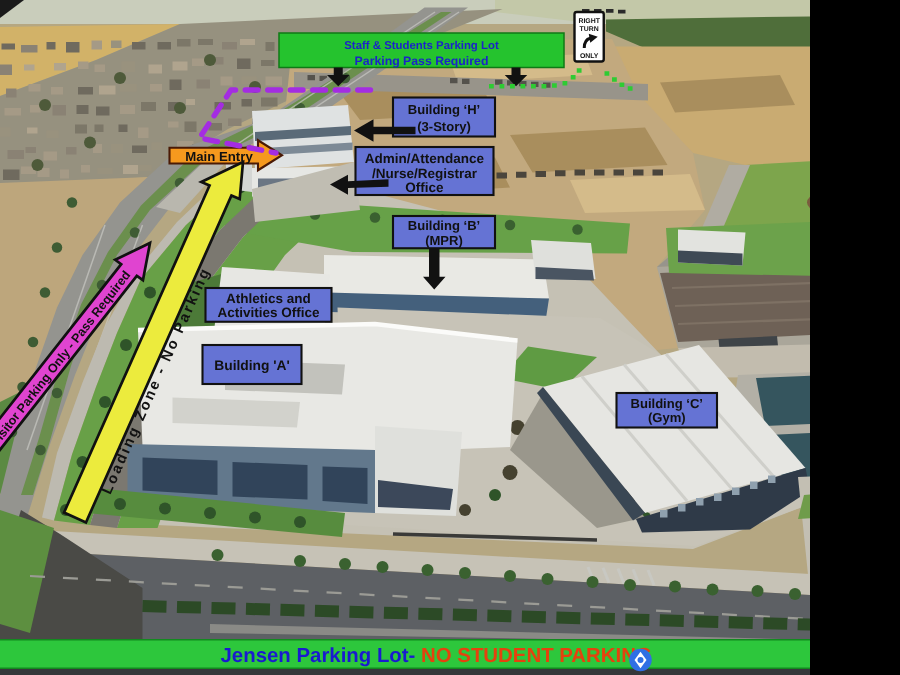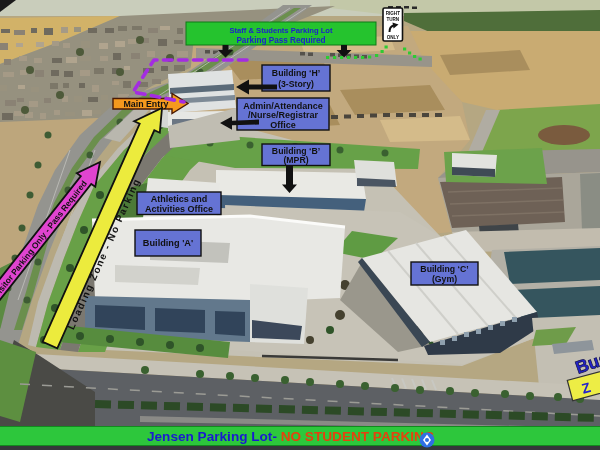--- a/index.html
+++ b/index.html
@@ -1,16 +1,16 @@
 <!DOCTYPE html>
 <html><head>
 <meta charset="utf-8">
 <style>
   html,body{margin:0;padding:0;background:#000;}
-  #wrap{width:600px;height:450px;overflow:hidden;position:relative;font-family:"Liberation Sans",sans-serif;}
+  #wrap{width:540px;height:450px;overflow:hidden;position:relative;font-family:"Liberation Sans",sans-serif;}
   svg{display:block;font-family:"Liberation Sans",sans-serif;}
 </style>
 </head>
 <body>
 <div id="wrap">
 <svg width="600" height="450" viewBox="0 0 600 450">
 
 <rect x="0" y="0" width="600" height="450" fill="#b5a782"></rect>
 
 <rect x="0" y="0" width="600" height="16" fill="#c9cdbb"></rect>

